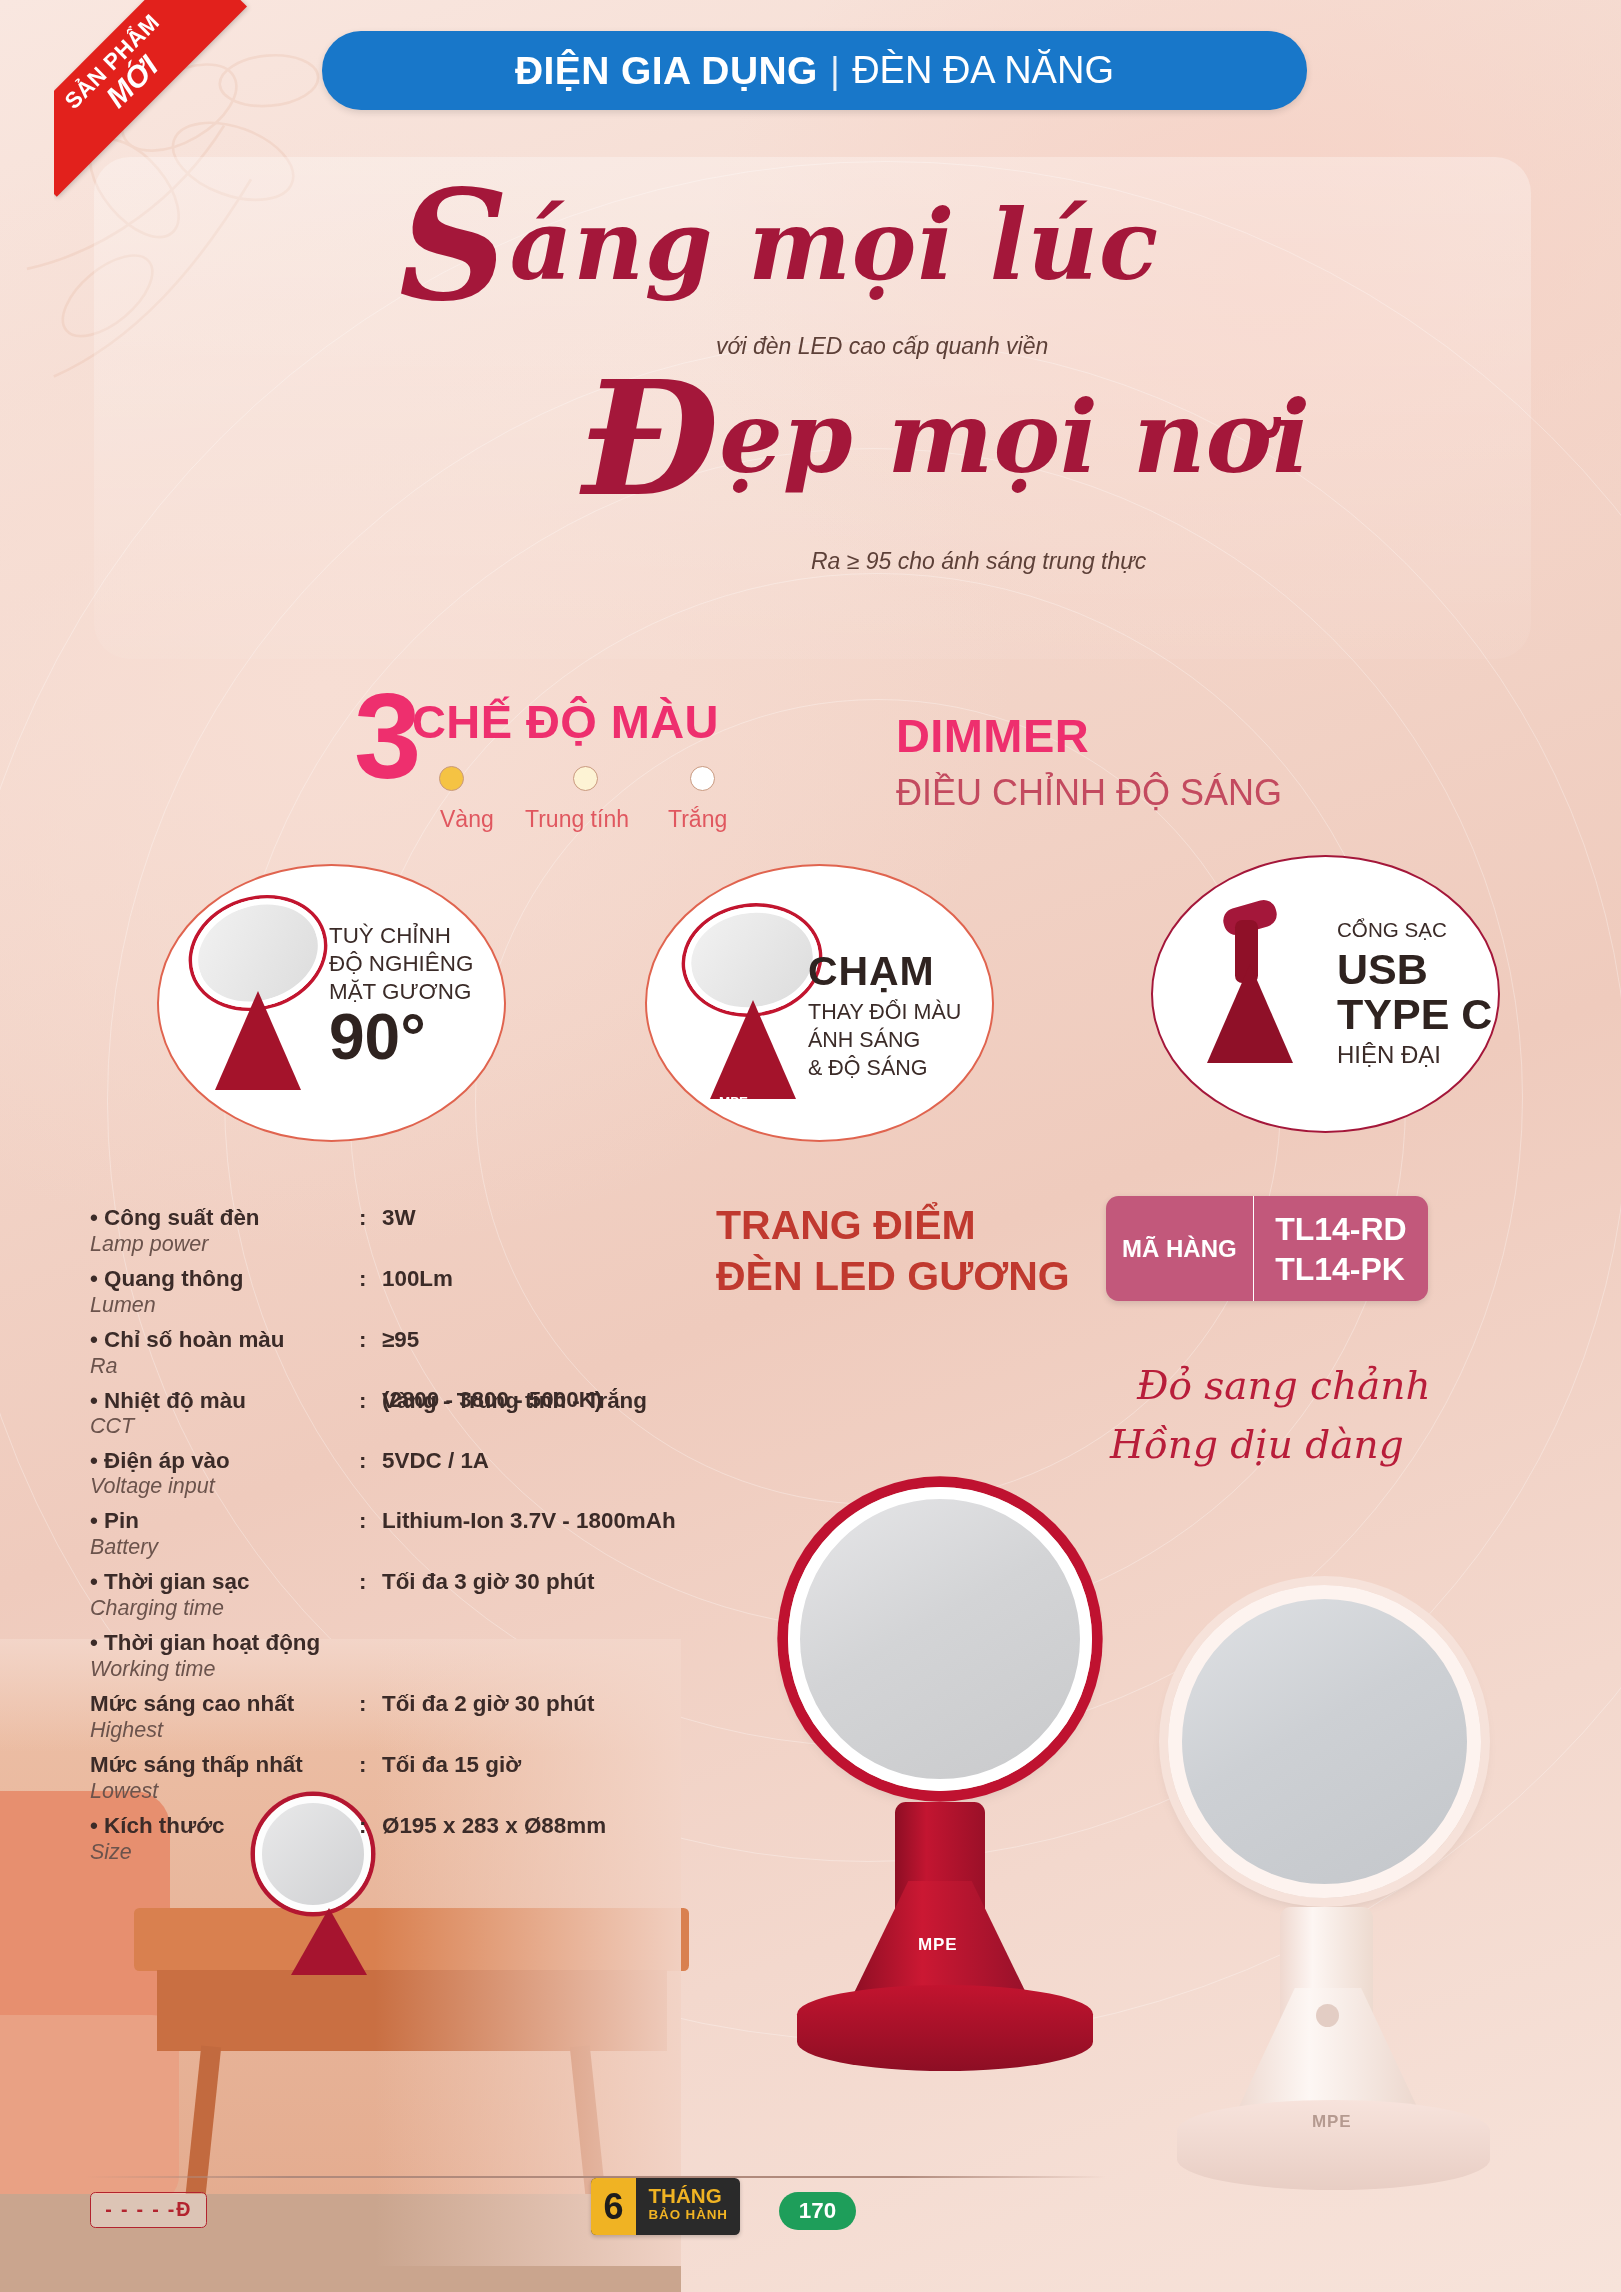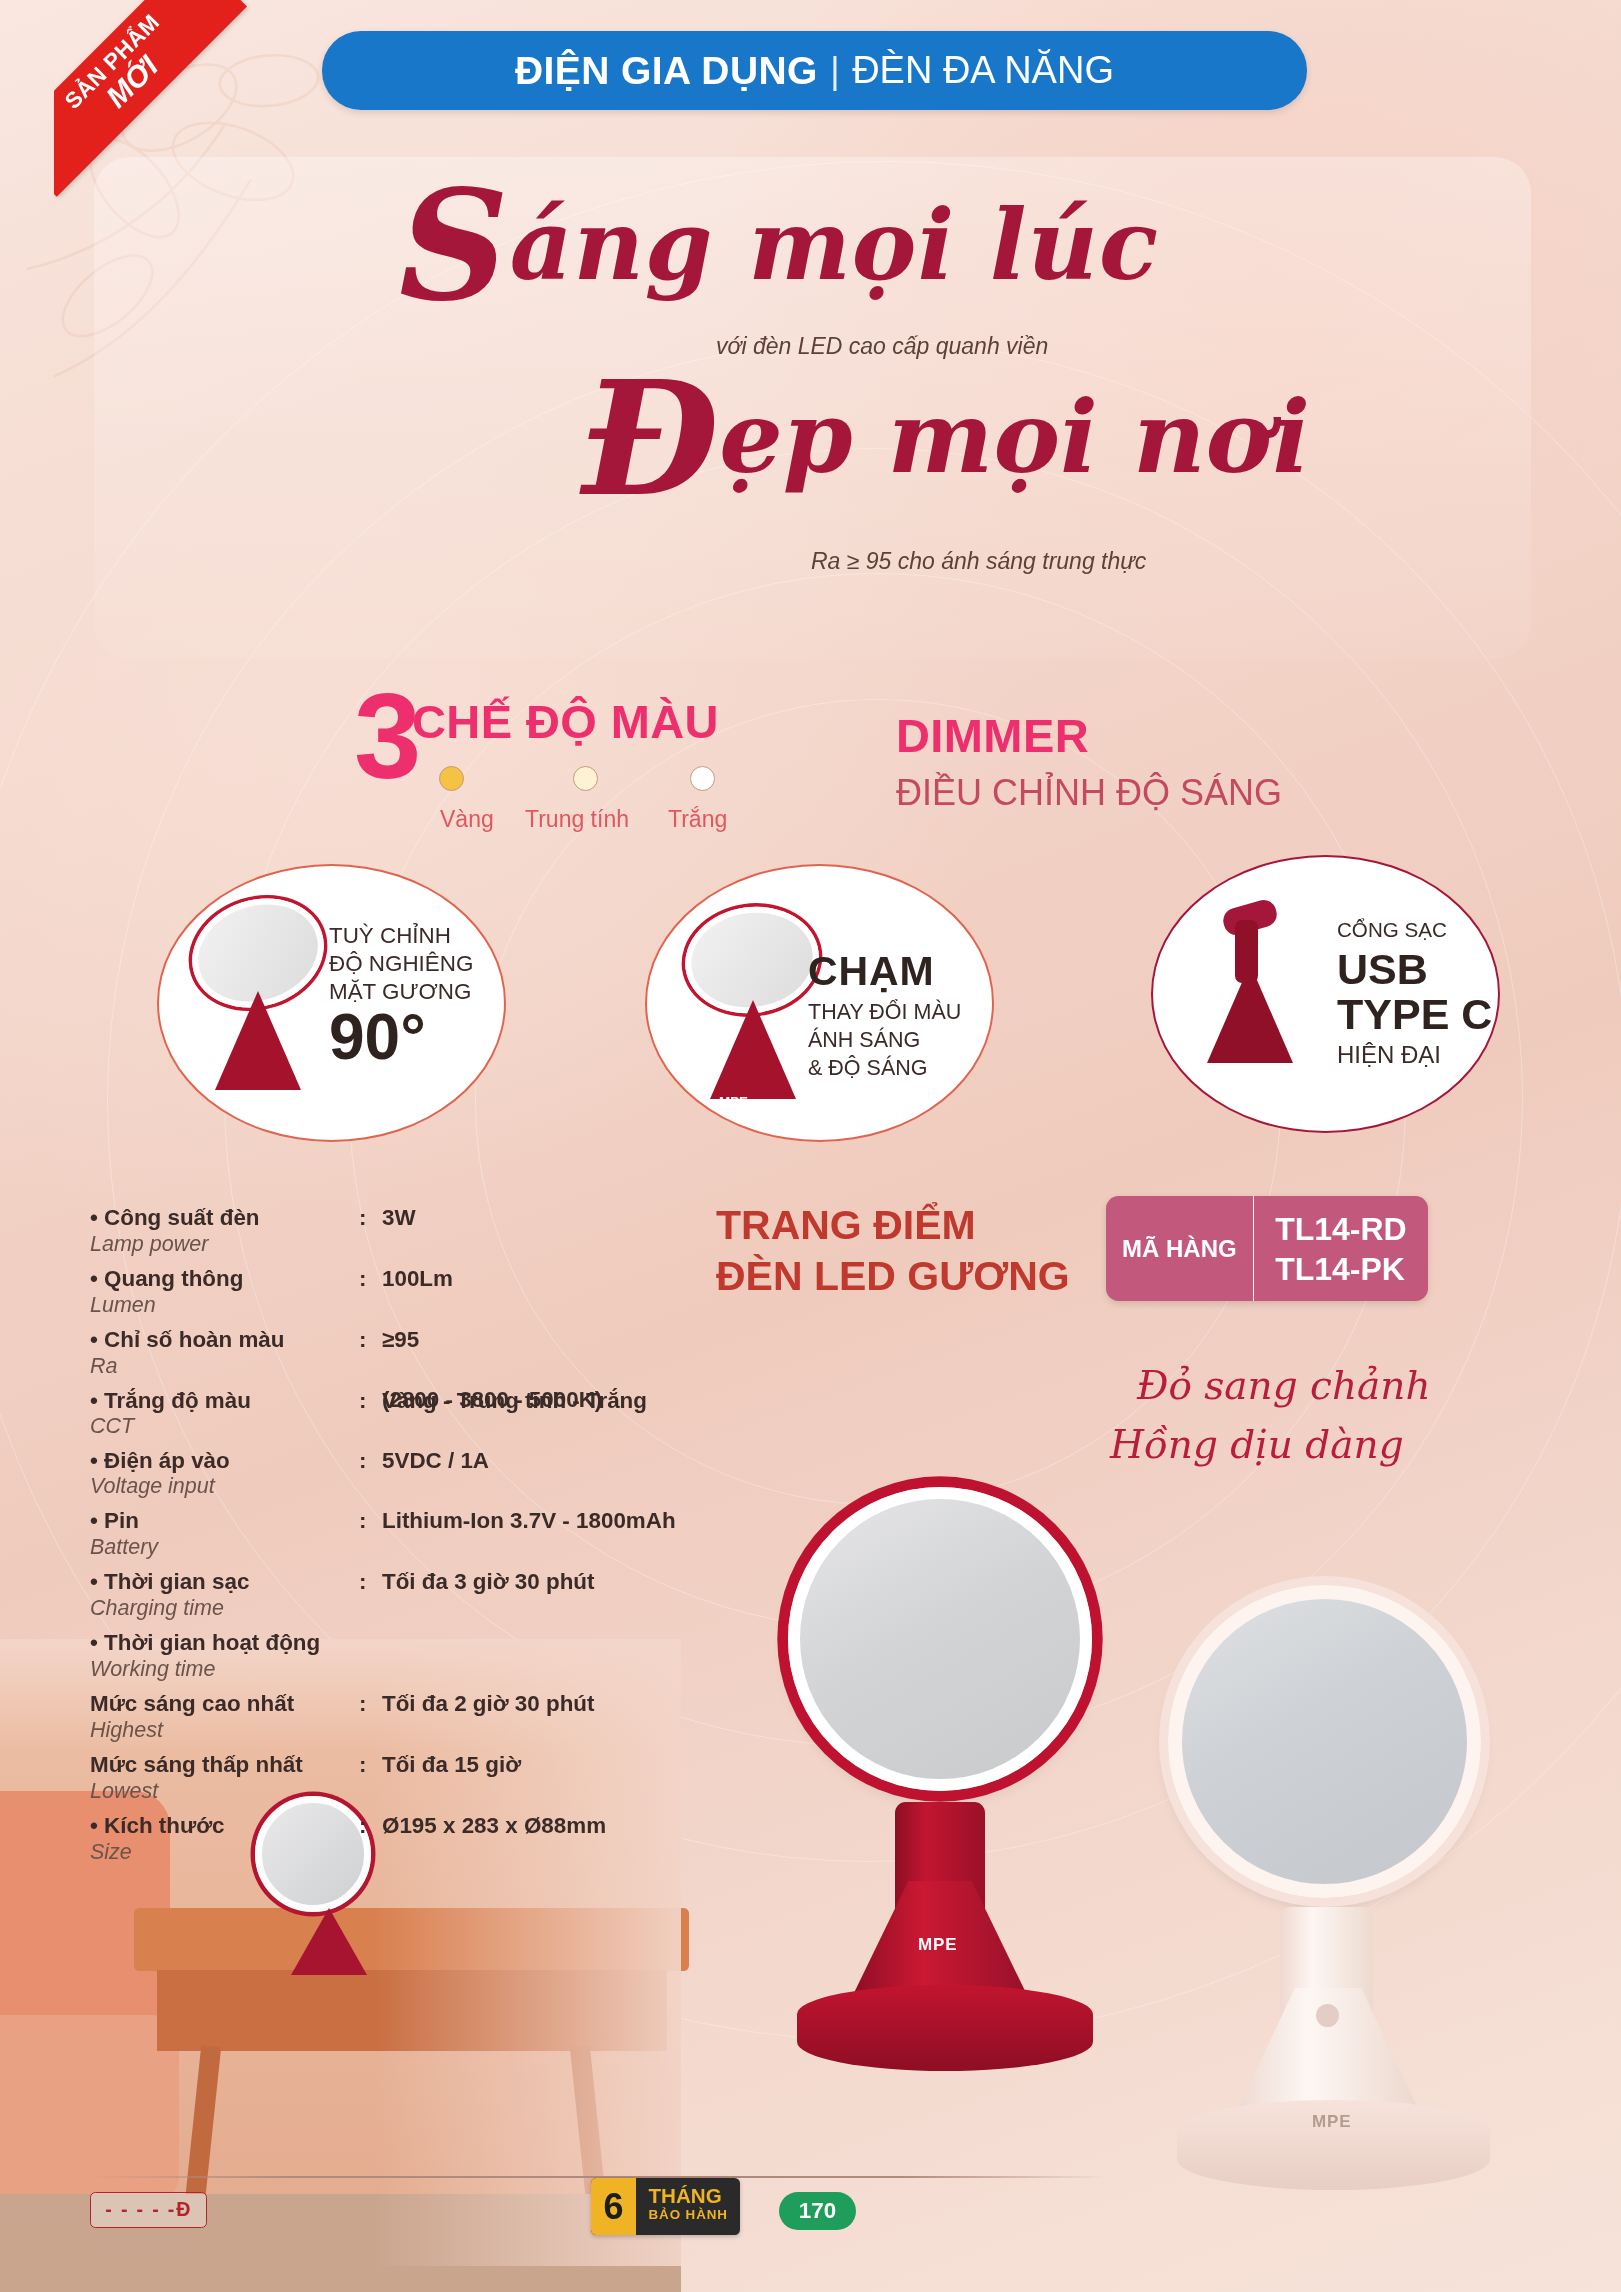--- a/index.html
+++ b/index.html
@@ -444,21 +444,21 @@
     <div class="mirror-stand"></div>
     <div class="floor"></div>
   </div>
   <div class="room-fade"></div>
 
   <div class="specs">
 
   <div class="spec-row"><span class="spec-vn">• Công suất đèn</span><span class="spec-colon">:</span><span class="spec-val">3W</span><span class="spec-en">Lamp power</span></div>
       <div class="spec-row"><span class="spec-vn">• Quang thông</span><span class="spec-colon">:</span><span class="spec-val">100Lm</span><span class="spec-en">Lumen</span></div>
       <div class="spec-row"><span class="spec-vn">• Chỉ số hoàn màu</span><span class="spec-colon">:</span><span class="spec-val">≥95</span><span class="spec-en">Ra</span></div>
-      <div class="spec-row"><span class="spec-vn">• Trắng độ màu</span><span class="spec-colon">:</span><span class="spec-val">Vàng - Trung tính - Trắng</span><span class="spec-val2">(2800 - 3800 - 5000K)</span><span class="spec-en">CCT</span></div>
+      <div class="spec-row"><span class="spec-vn">• Nhiệt độ màu</span><span class="spec-colon">:</span><span class="spec-val">Vàng - Trung tính - Trắng</span><span class="spec-val2">(2800 - 3800 - 5000K)</span><span class="spec-en">CCT</span></div>
       <div class="spec-row"><span class="spec-vn">• Điện áp vào</span><span class="spec-colon">:</span><span class="spec-val">5VDC / 1A</span><span class="spec-en">Voltage input</span></div>
       <div class="spec-row"><span class="spec-vn">• Pin</span><span class="spec-colon">:</span><span class="spec-val">Lithium-Ion 3.7V - 1800mAh</span><span class="spec-en">Battery</span></div>
       <div class="spec-row"><span class="spec-vn">• Thời gian sạc</span><span class="spec-colon">:</span><span class="spec-val">Tối đa 3 giờ 30 phút</span><span class="spec-en">Charging time</span></div>
       <div class="spec-row"><span class="spec-vn">• Thời gian hoạt động</span><span class="spec-en">Working time</span></div>
       <div class="spec-row sub-row"><span class="spec-vn">Mức sáng cao nhất</span><span class="spec-colon">:</span><span class="spec-val">Tối đa 2 giờ 30 phút</span><span class="spec-en">Highest</span></div>
       <div class="spec-row sub-row"><span class="spec-vn">Mức sáng thấp nhất</span><span class="spec-colon">:</span><span class="spec-val">Tối đa 15 giờ</span><span class="spec-en">Lowest</span></div>
       <div class="spec-row"><span class="spec-vn">• Kích thước</span><span class="spec-colon">:</span><span class="spec-val">Ø195 x 283 x Ø88mm</span><span class="spec-en">Size</span></div>
     </div>
 
   <div class="prod-title">

